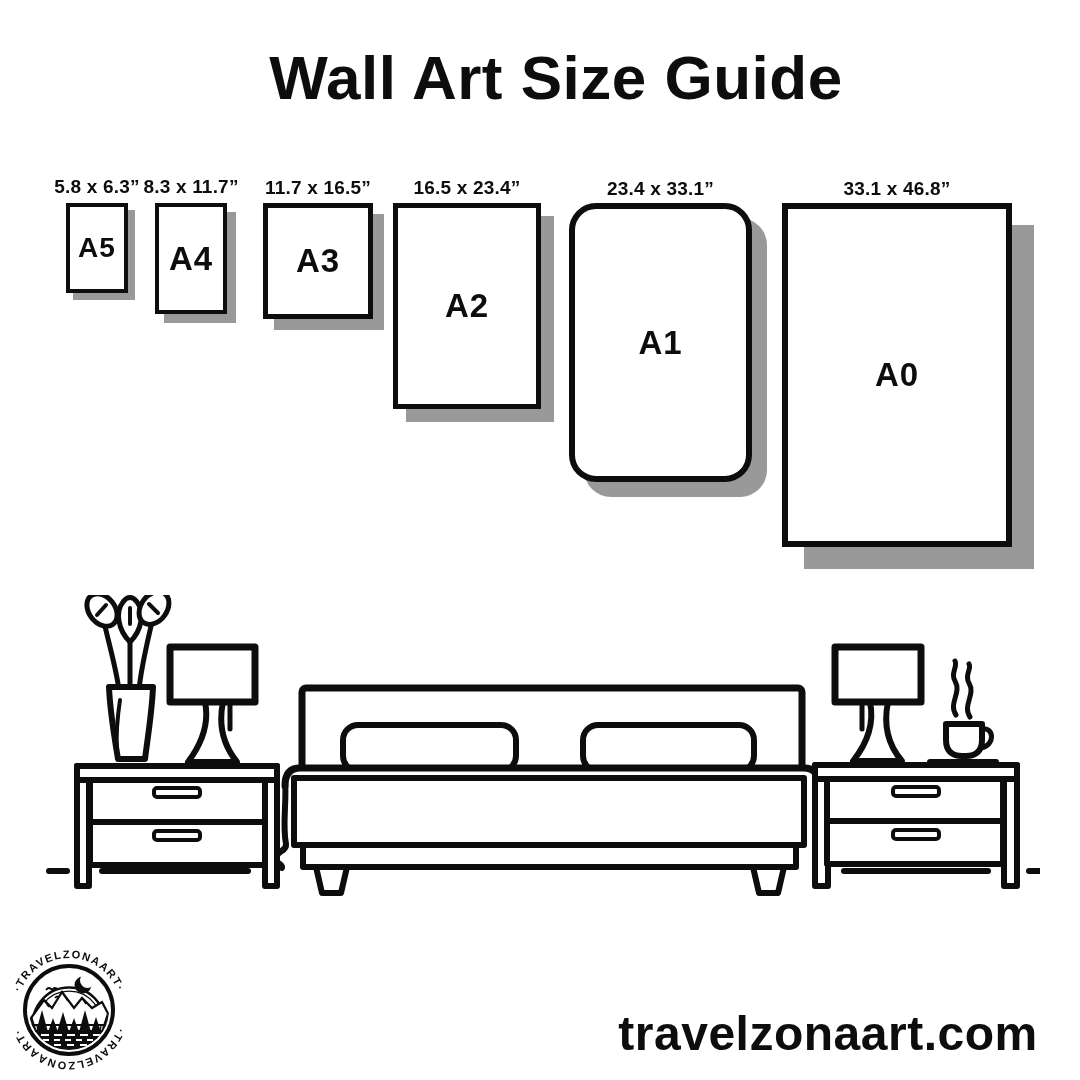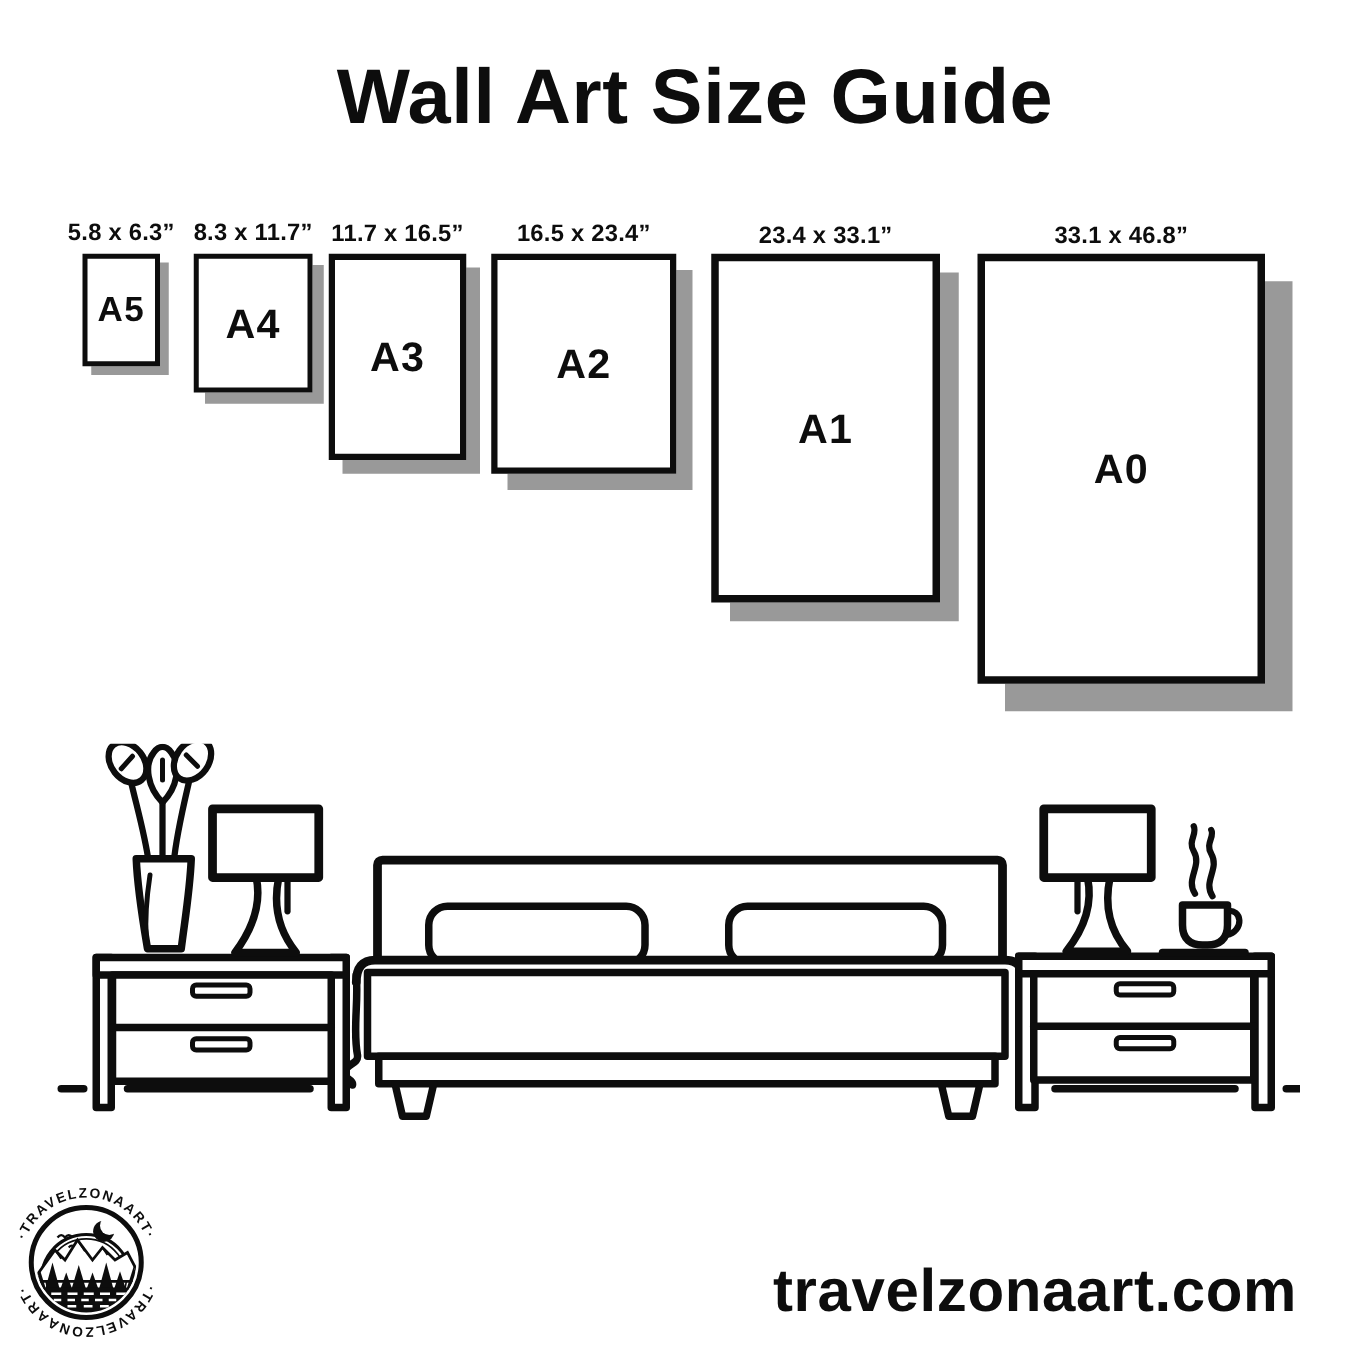--- a/index.html
+++ b/index.html
@@ -18,24 +18,24 @@
     border:5px solid #0d0d0d;
     display:flex;align-items:center;justify-content:center;
   }
   .frame .fname{font-size:33px;font-weight:700;letter-spacing:1px;}
   .frame .dim{
     position:absolute;bottom:calc(100% + 9px);left:50%;transform:translateX(-50%);
     white-space:nowrap;font-size:19px;font-weight:700;letter-spacing:0.2px;
   }
   .frame-a5{left:66px;width:62px;height:90px;border-width:4px;box-shadow:7px 7px 0 #999999;}
   .frame-a5 .fname{font-size:28px;}
-  .frame-a4{left:155px;width:95px;height:111px;border-width:4px;box-shadow:9px 9px 0 #999999;}
-  .frame-a3{left:263px;width:110px;height:165px;box-shadow:11px 11px 0 #999999;}
-  .frame-a2{left:393px;width:148px;height:176px;box-shadow:13px 13px 0 #999999;}
-  .frame-a1{left:569px;width:183px;height:279px;border-width:6px;box-shadow:15px 15px 0 #999999;}
+  .frame-a4{left:155px;width:72px;height:111px;border-width:4px;box-shadow:9px 9px 0 #999999;}
+  .frame-a3{left:263px;width:110px;height:116px;box-shadow:11px 11px 0 #999999;}
+  .frame-a2{left:393px;width:148px;height:206px;box-shadow:13px 13px 0 #999999;}
+  .frame-a1{left:569px;width:183px;height:279px;border-width:6px;box-shadow:15px 15px 0 #999999;border-radius:27px;}
   .frame-a0{left:782px;width:230px;height:344px;border-width:6px;box-shadow:22px 22px 0 #999999;}
   
   .scene{position:absolute;left:40px;top:595px;width:1000px;height:310px;}
   .scene *{vector-effect:none;}
   
   .logo{position:absolute;left:10px;top:928px;width:120px;height:145px;}
   .logo text{font-family:"Liberation Sans", sans-serif;font-weight:700;}
   
   .website{
     position:absolute;top:1006px;left:568px;width:520px;text-align:center;

